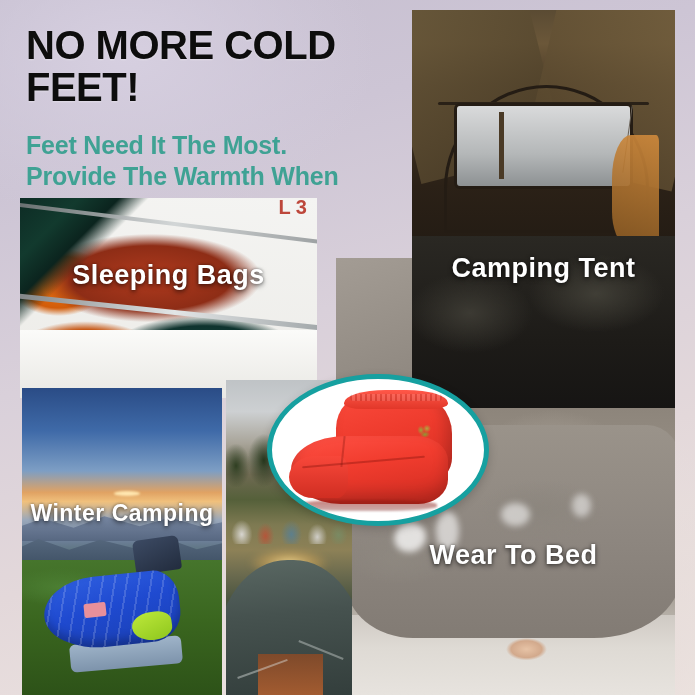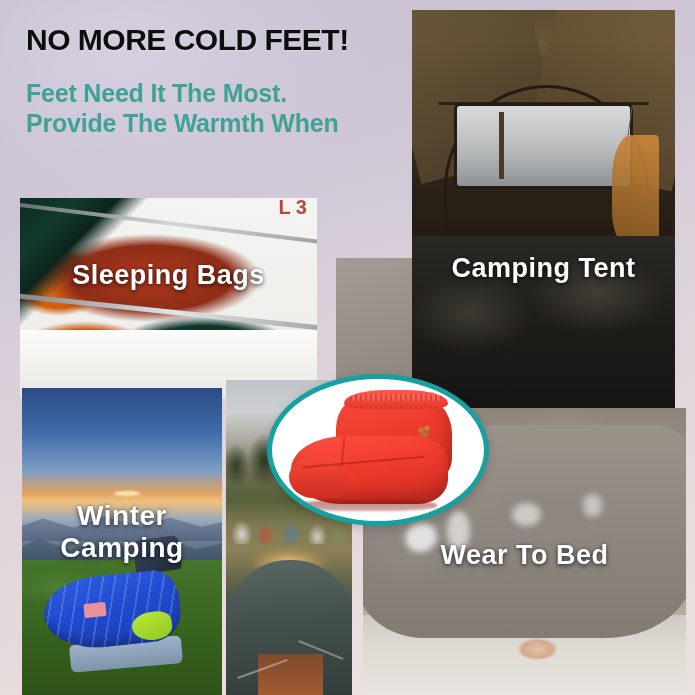--- a/index.html
+++ b/index.html
@@ -113,21 +113,21 @@
   #p-winter .bagstripes{position:absolute;inset:0;border-radius:inherit;
     background:repeating-linear-gradient(105deg,rgba(255,255,255,.16) 0 2px,rgba(0,0,0,0) 2px 12px);}
   #p-winter .pad{position:absolute;left:24%;bottom:9%;width:56%;height:9%;
     background:linear-gradient(180deg,#9fb4c9,#7d93ab);border-radius:6px;transform:rotate(-5deg);}
   #p-winter .green{position:absolute;left:55%;bottom:18%;width:20%;height:9%;
     background:linear-gradient(160deg,#bde83a,#8fc71e);border-radius:50% 40% 45% 55%;transform:rotate(-8deg);}
   #p-winter .pink{position:absolute;left:31%;bottom:25.5%;width:11%;height:4.5%;
     background:#e8909b;border-radius:2px;transform:rotate(-6deg);}
   #p-winter .pack{position:absolute;left:56%;bottom:40%;width:23%;height:11%;
     background:linear-gradient(160deg,#3c4a63,#222c3e);border-radius:6px 6px 4px 4px;transform:rotate(-8deg);}
-  #p-winter .cap{top:112px;font-size:28px;}
+  #p-winter .cap{top:112px;font-size:23px;}
 
   
   #p-camp{left:226px;top:380px;width:126px;height:315px;}
   #p-camp .art{position:absolute;inset:0;
     background:
       linear-gradient(180deg,#bfc3c6 0%,#cdd0d2 10%,#a9a59a 20%,#6f6a52 30%,#55603a 38%,#7e7a52 46%,#8d8157 54%,#6a6a4e 62%,#4a5440 70%,#3b4b45 80%,#33413f 100%);
   }
   #p-camp .trees{position:absolute;left:0;top:17%;width:100%;height:17%;
     background:
       radial-gradient(ellipse 16% 60% at 8% 60%, #2f3f22 0%, rgba(0,0,0,0) 70%),
@@ -146,21 +146,21 @@
     filter:blur(3px);}
   #p-camp .bigtent{position:absolute;left:-8%;bottom:0;width:118%;height:43%;
     background:linear-gradient(175deg,#5a6863 0%,#46524f 40%,#333e3c 100%);
     border-radius:48% 48% 0 0/70% 70% 0 0;}
   #p-camp .bigtentdoor{position:absolute;left:28%;bottom:0;width:44%;height:30%;
     background:linear-gradient(180deg,#8a4a26,#b5602e);opacity:.85;}
   #p-camp .guy1{position:absolute;left:8%;bottom:8%;width:42%;height:2px;background:rgba(220,225,222,.45);transform:rotate(-20deg);}
   #p-camp .guy2{position:absolute;right:6%;bottom:14%;width:38%;height:2px;background:rgba(220,225,222,.4);transform:rotate(22deg);}
 
   
-  #p-bed{left:363px;top:408px;width:323px;height:287px;}
+  #p-bed{left:352px;top:408px;width:323px;height:287px;}
   #p-bed .art{position:absolute;inset:0;
     background:
       radial-gradient(ellipse 30% 26% at 20% 26%, #a29a90 0%, rgba(0,0,0,0) 70%),
       radial-gradient(ellipse 32% 24% at 62% 18%, #a8a096 0%, rgba(0,0,0,0) 72%),
       linear-gradient(180deg,#8d857b 0%,#978f85 22%,#8b8379 44%,#9d958b 60%,#b9b3ab 74%,#d3cec8 86%,#dedad5 100%);}
   #p-bed .sheet{position:absolute;left:0;bottom:0;width:100%;height:28%;
     background:linear-gradient(180deg,#cfcac4 0%,#dedad4 40%,#e7e3de 100%);}
   #p-bed .duvet{position:absolute;left:-2%;top:6%;width:104%;height:74%;
     background:
       radial-gradient(ellipse 22% 18% at 16% 62%, #8e8880 0%, rgba(0,0,0,0) 72%),
@@ -223,21 +223,21 @@
     background:
       radial-gradient(ellipse 30% 45% at 30% 40%, #9aa33a 0%, rgba(0,0,0,0) 70%),
       radial-gradient(ellipse 34% 40% at 66% 35%, #b0a83f 0%, rgba(0,0,0,0) 70%),
       radial-gradient(ellipse 40% 34% at 50% 75%, #8c9a33 0%, rgba(0,0,0,0) 72%);
     transform:rotate(-8deg);
   }
 
   
   #headline{position:absolute;left:26px;top:24px;width:400px;}
   #title{
-    color:#0d0d0d;font-weight:bold;font-size:30px;letter-spacing:-.5px;
+    color:#0d0d0d;font-weight:bold;font-size:40px;letter-spacing:-.5px;
     line-height:1.05;margin:0 0 22px 0;
     text-shadow:0 1px 2px rgba(255,255,255,.35);
   }
   #subtitle{
     color:#3fa294;font-weight:bold;font-size:25px;line-height:1.22;margin:0;
     letter-spacing:-.2px;
   }
   #subtitle span{display:block;}
 </style>
 </head>

